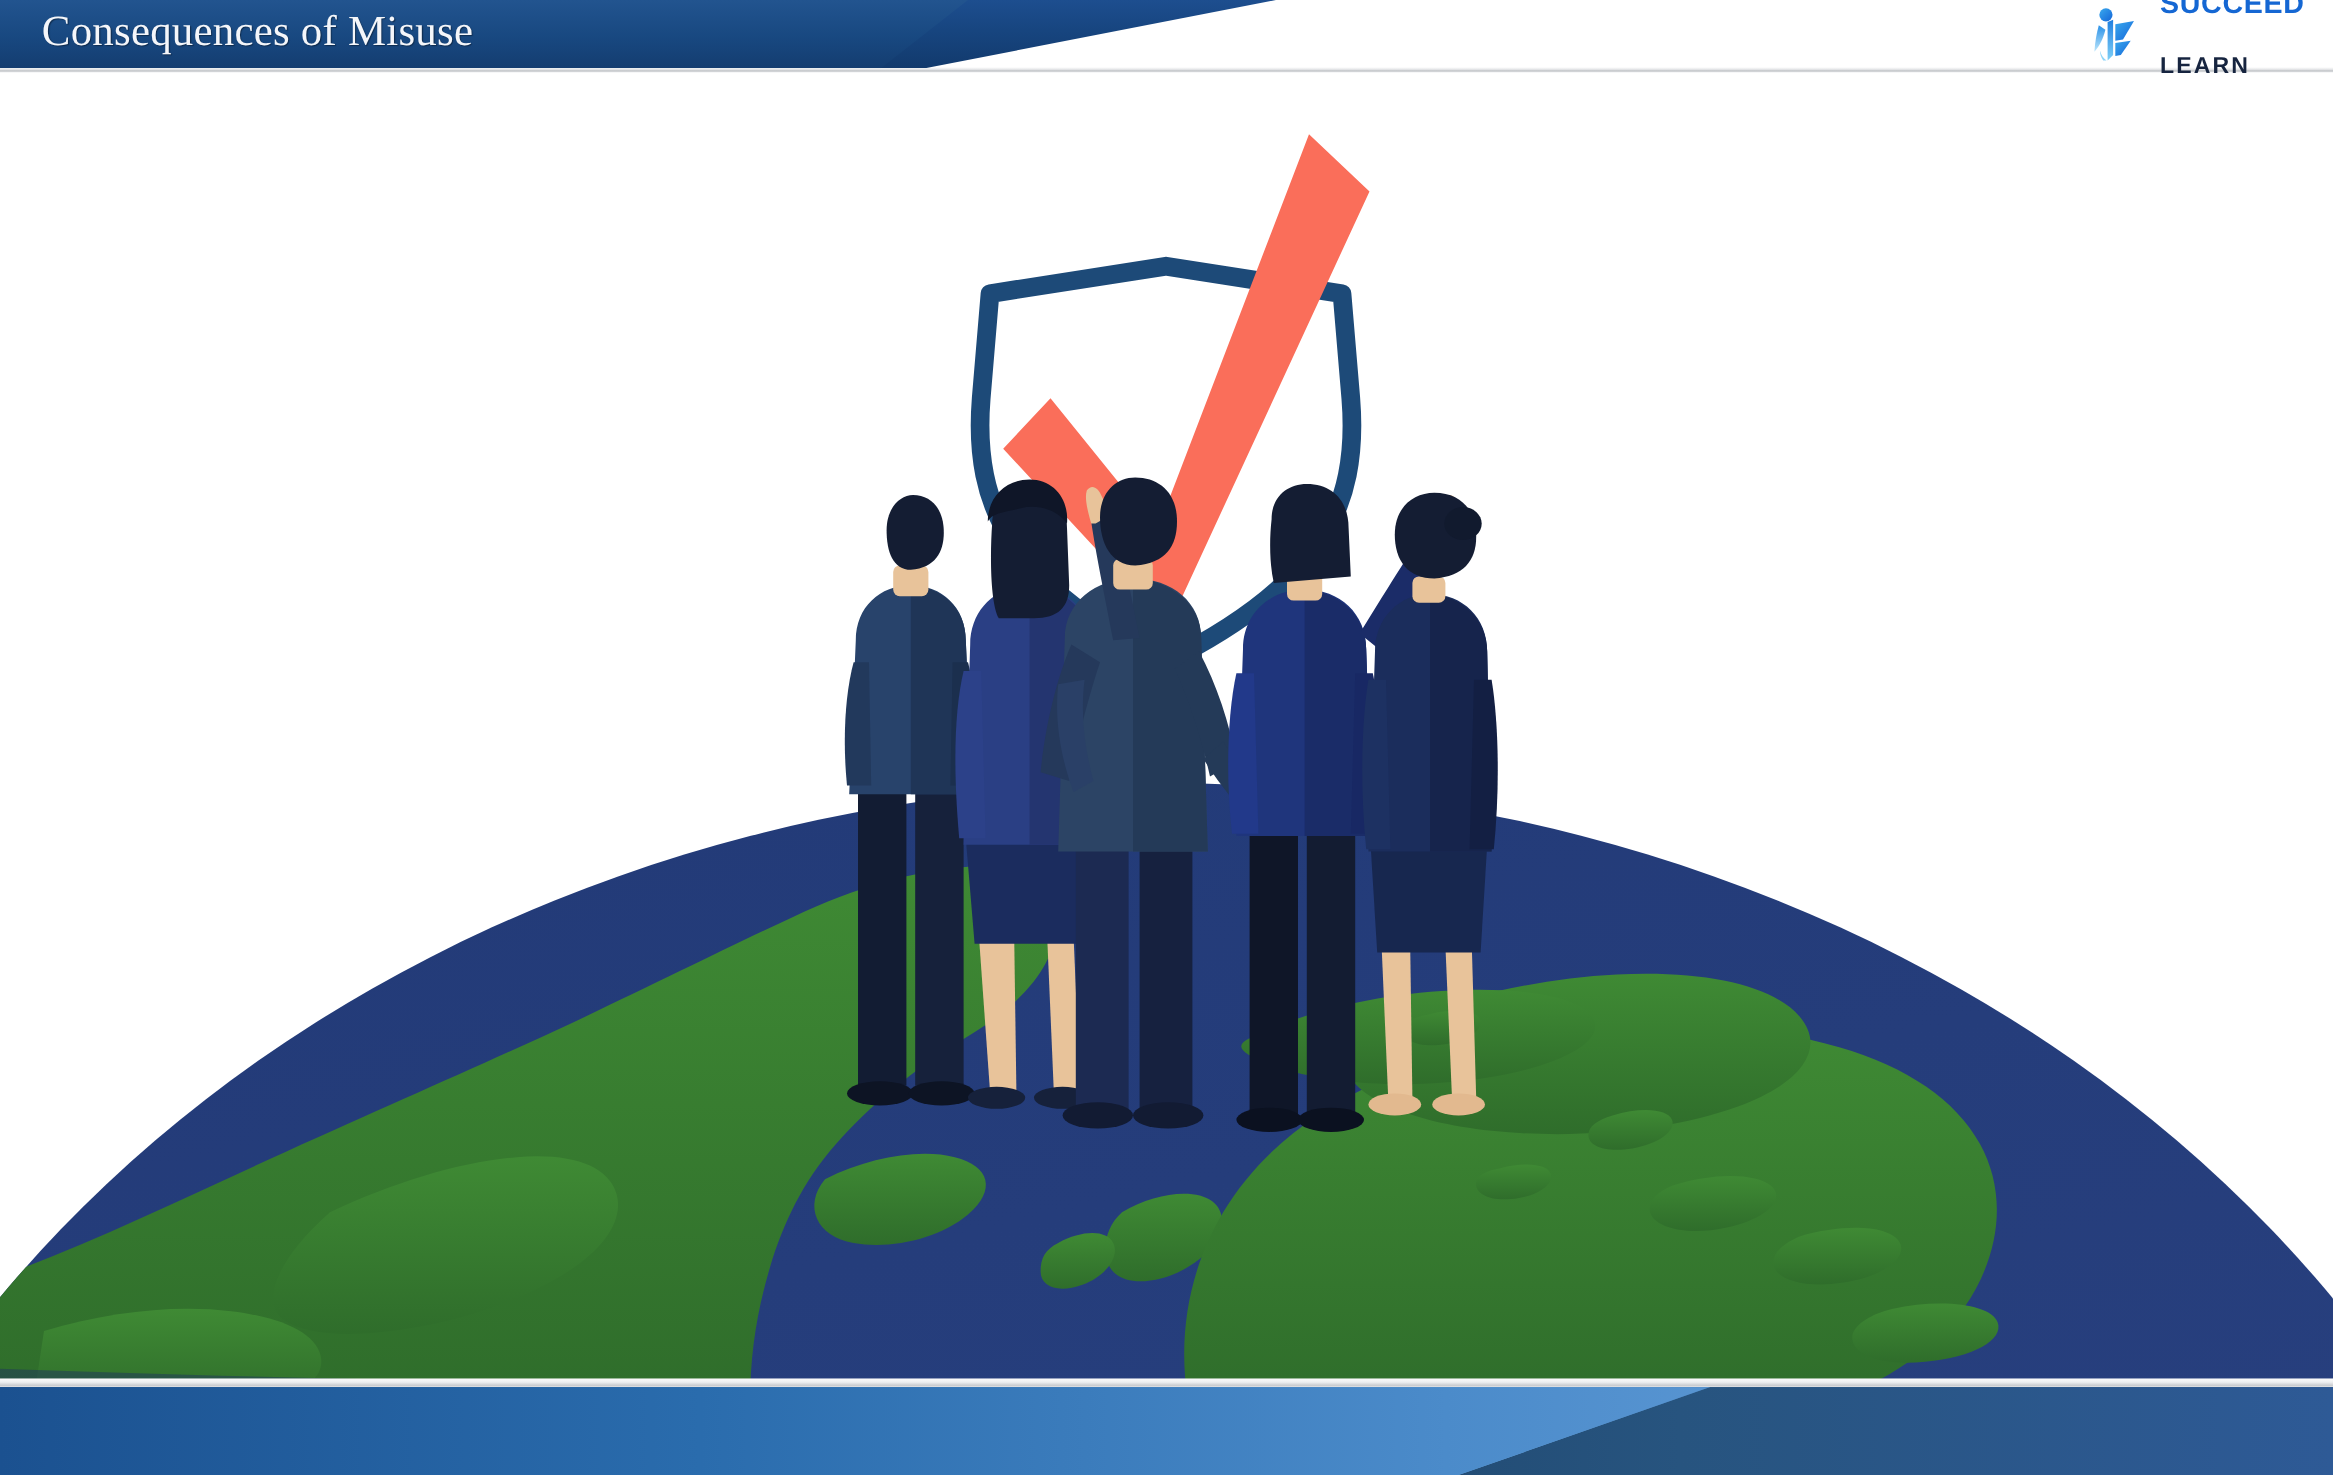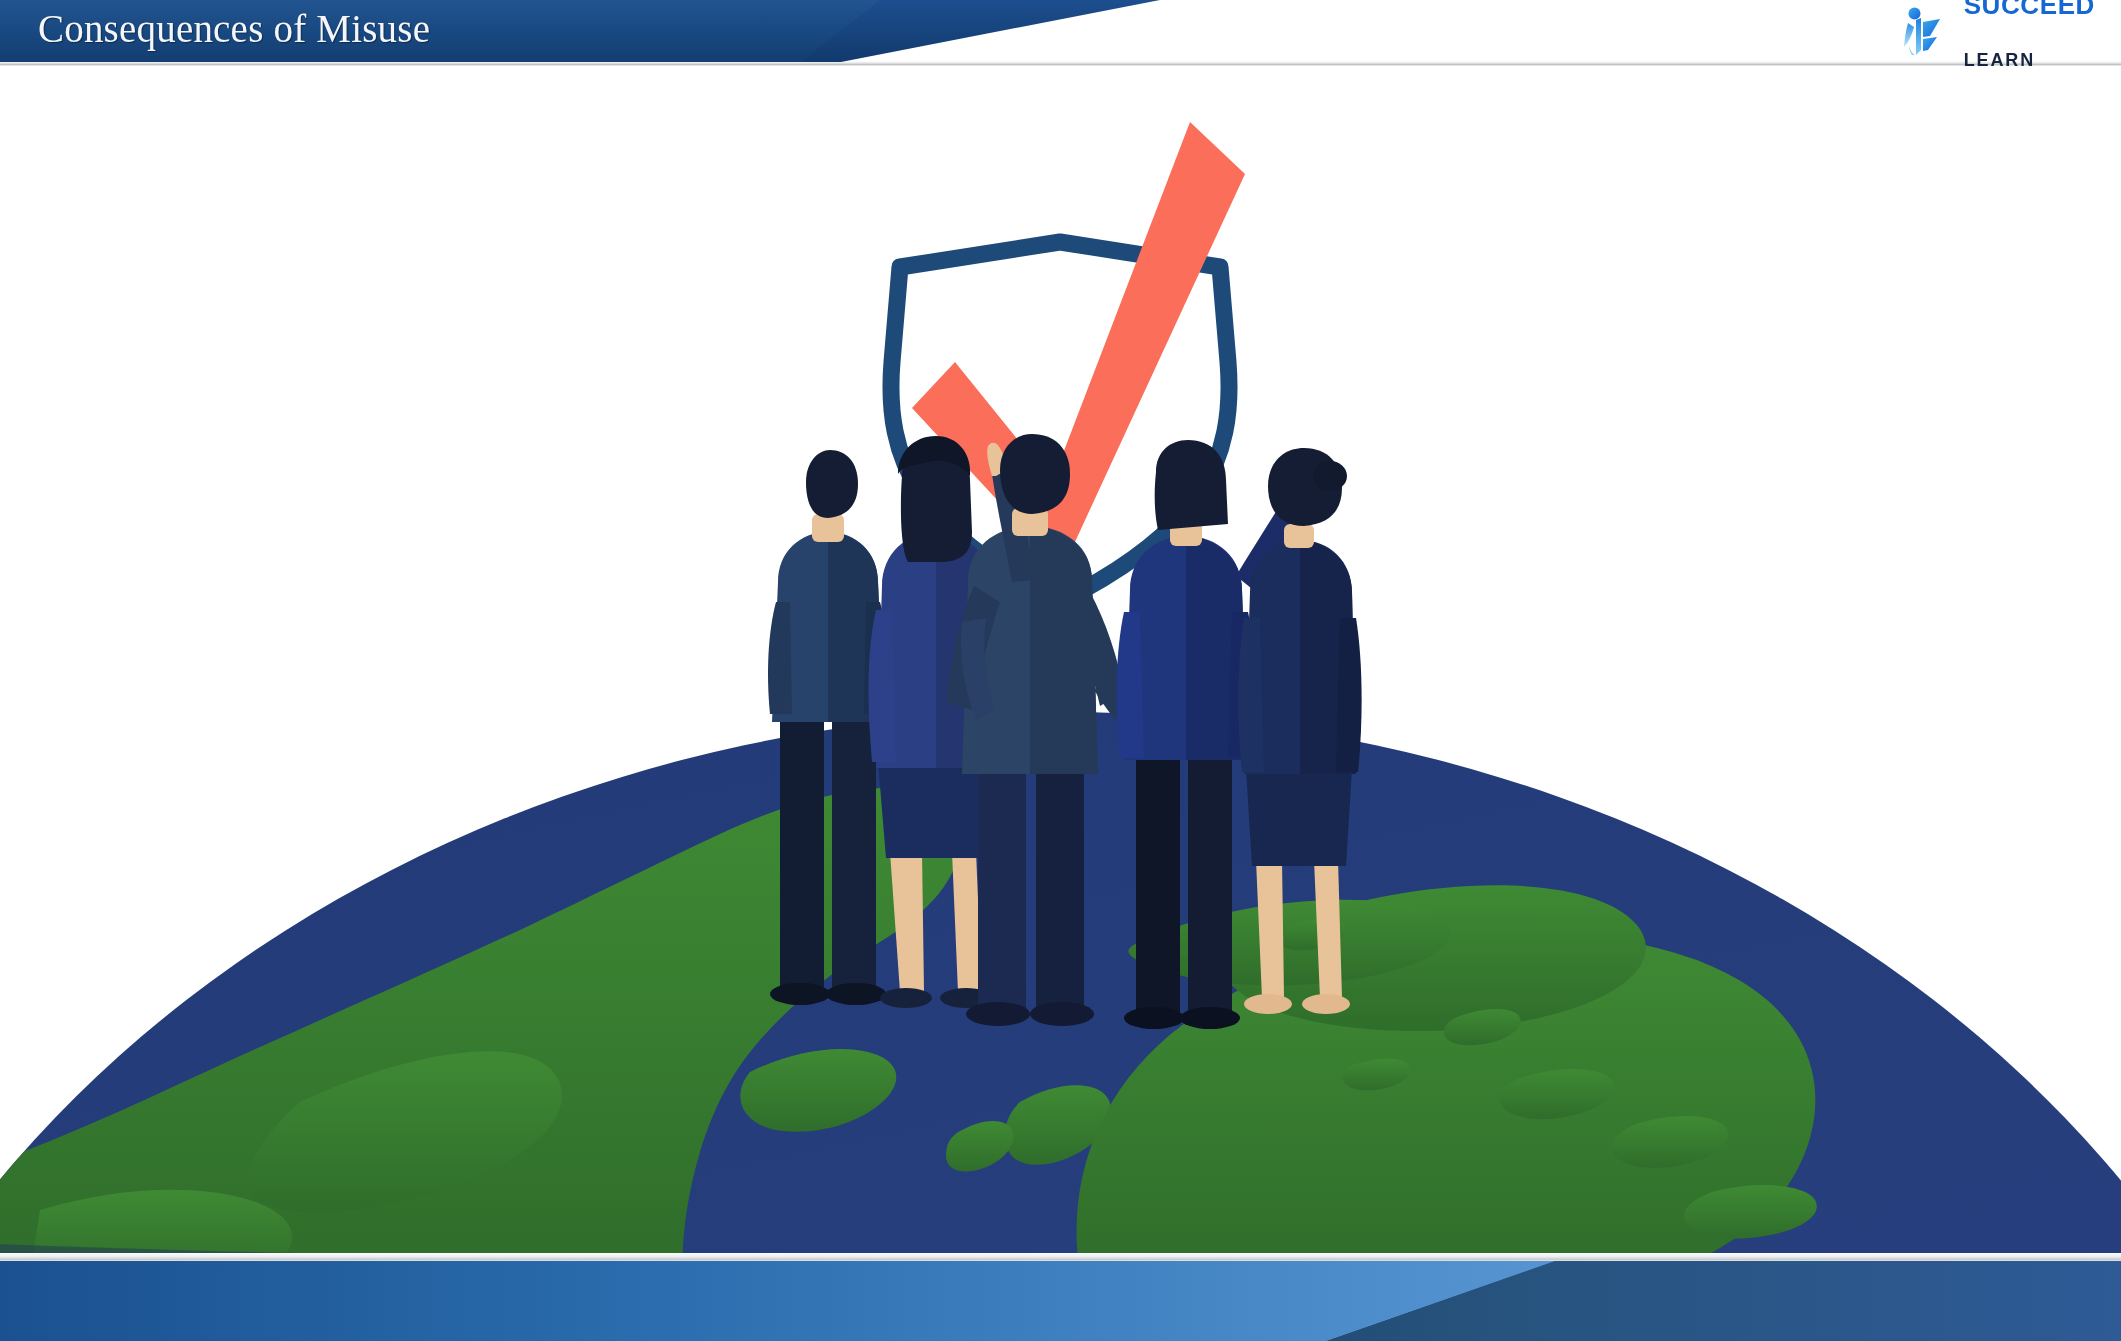--- a/index.html
+++ b/index.html
@@ -72,21 +72,21 @@
   }
   .logo-mark { width: 54px; height: 50px; display:block; }
   .logo-words { display: flex; flex-direction: column; line-height: 0.97; gap: 34px; }
   .logo-word-1 {
     font-size: 26px;
     font-weight: bold;
     letter-spacing: 0.6px;
     color: #1567d3;
   }
   .logo-word-2 {
-    font-size: 18px;
+    font-size: 21px;
     font-weight: bold;
     letter-spacing: 1.9px;
     color: #16243f;
   }
 
   
   .illustration {
     position: absolute;
     left: 0;
     top: 62px;

